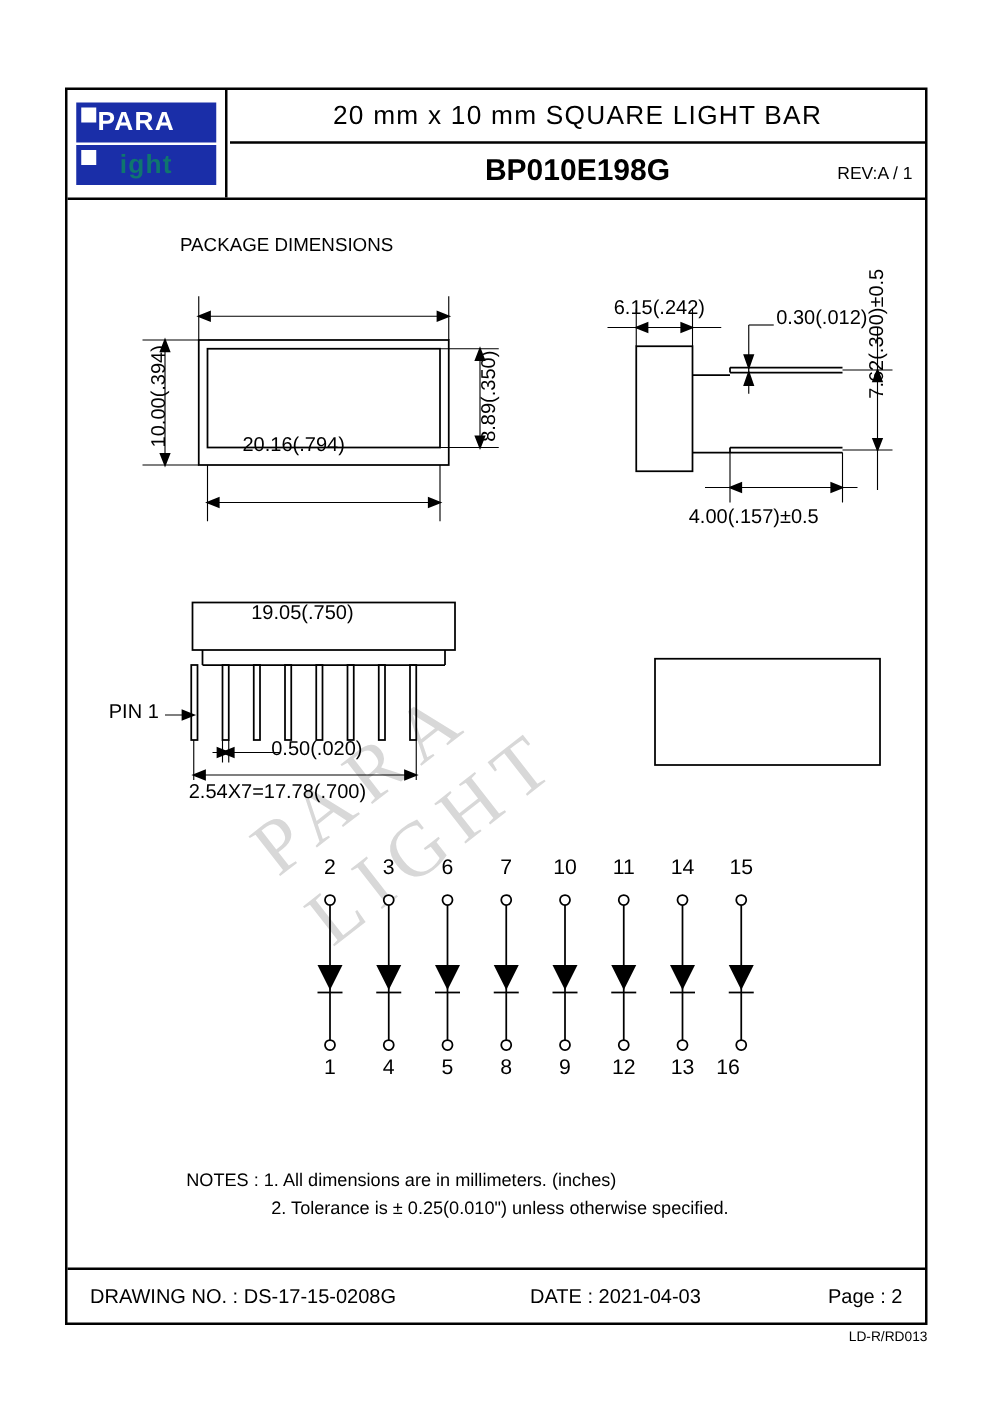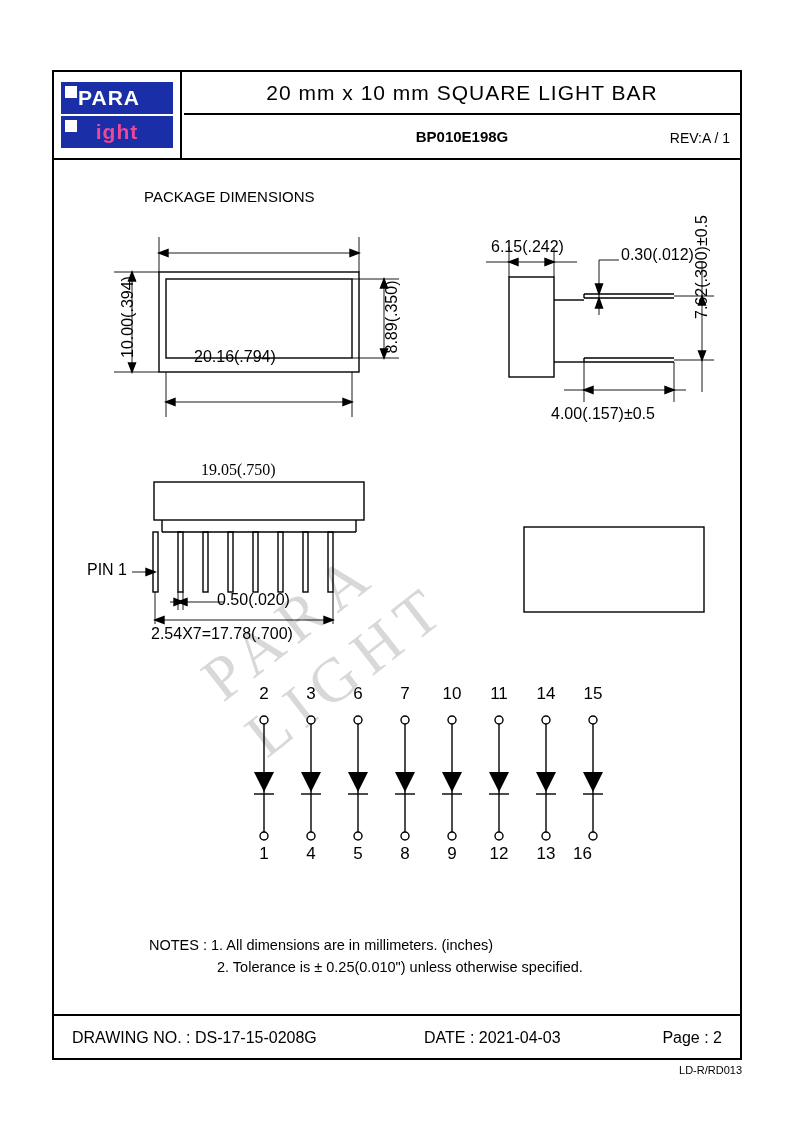--- a/index.html
+++ b/index.html
@@ -7,26 +7,26 @@
   .page{position:relative;width:794px;height:1123px;}
   .frame{position:absolute;left:52px;top:70px;width:690px;height:990px;border:2px solid #000;box-sizing:border-box;}
 
   
   .hdr{position:absolute;left:0;top:0;width:100%;height:88px;box-sizing:border-box;border-bottom:2px solid #000;}
   .logo-cell{position:absolute;left:0;top:0;width:128px;height:86px;border-right:2px solid #000;box-sizing:border-box;display:flex;align-items:center;justify-content:center;}
   .logo{width:112px;height:70px;background:#fff;position:relative;}
   .logo .blue1{position:absolute;left:0;top:2px;width:112px;height:32px;background:#1a2ea8;}
   .logo .blue2{position:absolute;left:0;top:36px;width:112px;height:32px;background:#1a2ea8;}
   .logo .t1{position:absolute;left:0;top:2px;width:96px;height:32px;line-height:32px;text-align:center;color:#fff;font-weight:bold;font-size:21px;letter-spacing:1px;font-family:"Liberation Sans",sans-serif;}
-  .logo .t2{position:absolute;left:0;top:36px;width:112px;height:24px;line-height:32px;text-align:center;color:#ec4899;font-weight:bold;font-size:21px;letter-spacing:1px;}
+  .logo .t2{position:absolute;left:0;top:36px;width:112px;height:24px;line-height:32px;text-align:center;color:#0f766e;font-weight:bold;font-size:21px;letter-spacing:1px;}
   .logo .sq{position:absolute;left:4px;top:6px;width:12px;height:12px;background:#fff;}
   .logo .sq2{position:absolute;left:4px;top:40px;width:12px;height:12px;background:#fff;}
   .hdr-title{position:absolute;left:130px;top:0;right:0;height:43px;border-bottom:2px solid #000;box-sizing:border-box;display:flex;align-items:center;justify-content:center;font-size:21px;letter-spacing:1px;}
   .hdr-sub{position:absolute;left:130px;top:43px;right:0;height:43px;box-sizing:border-box;}
-  .hdr-part{position:absolute;left:0;right:0;top:0;height:43px;line-height:43px;text-align:center;font-size:15px;font-weight:bold;}
+  .hdr-part{position:absolute;left:0;right:0;top:0;height:43px;line-height:43px;text-align:center;font-size:24px;font-weight:bold;}
   .hdr-rev{position:absolute;right:10px;top:0;height:43px;line-height:47px;font-size:14px;font-weight:normal;}
 
   
   .pkgdim{position:absolute;left:90px;top:115.5px;font-size:15px;}
 
   .wm{position:absolute;left:170px;top:430px;width:420px;height:260px;color:#d8d8d8;font-size:62px;font-family:"Liberation Serif",serif;transform:rotate(-38deg);letter-spacing:10px;user-select:none;}
 
   
   .ftr{position:absolute;left:0;bottom:0;width:100%;height:44px;border-top:2px solid #000;box-sizing:border-box;}
   .ftr .dno{position:absolute;left:18px;top:0;height:44px;line-height:44px;font-size:16px;}
@@ -215,21 +215,21 @@
             <line x1="539" y1="652" x2="539" y2="760"></line>
             <circle cx="539" cy="764" r="4" fill="#fff"></circle>
             <polygon points="529,700 549,700 539,720" fill="#000" stroke="none"></polygon>
             <line x1="529" y1="722" x2="549" y2="722"></line>
           </g>
         </g>
       </g>
     </svg>
 
     <div style="position:absolute;left:140px;top:239px;font-size:16px;margin-top:37px;">20.16(.794)</div>
-    <div style="position:absolute;left:147px;top:389px;font-size:16px;font-family:Liberation Serif, serif;">19.05(.750)</div>
+    <div style="position:absolute;left:147px;top:410px;font-size:16px;">19.05(.750)</div>
     <div style="position:absolute;left:-6px;top:236px;width:160px;text-align:center;font-size:16px;transform:rotate(-90deg);">10.00(.394)</div>
     <div style="position:absolute;left:258px;top:236px;width:160px;text-align:center;font-size:16px;transform:rotate(-90deg);">8.89(.350)</div>
 
     <div style="position:absolute;left:437px;top:166px;font-size:16px;">6.15(.242)</div>
     <div style="position:absolute;left:567px;top:174px;font-size:16px;">0.30(.012)</div>
     <div style="position:absolute;left:573px;top:186px;width:150px;text-align:center;font-size:16px;transform:rotate(-90deg);">7.62(.300)±0.5</div>
     <div style="position:absolute;left:497px;top:333px;font-size:16px;">4.00(.157)±0.5</div>
 
     <div style="position:absolute;left:33px;top:489px;font-size:16px;">PIN  1</div>
     <div style="position:absolute;left:163px;top:519px;font-size:16px;">0.50(.020)</div>

